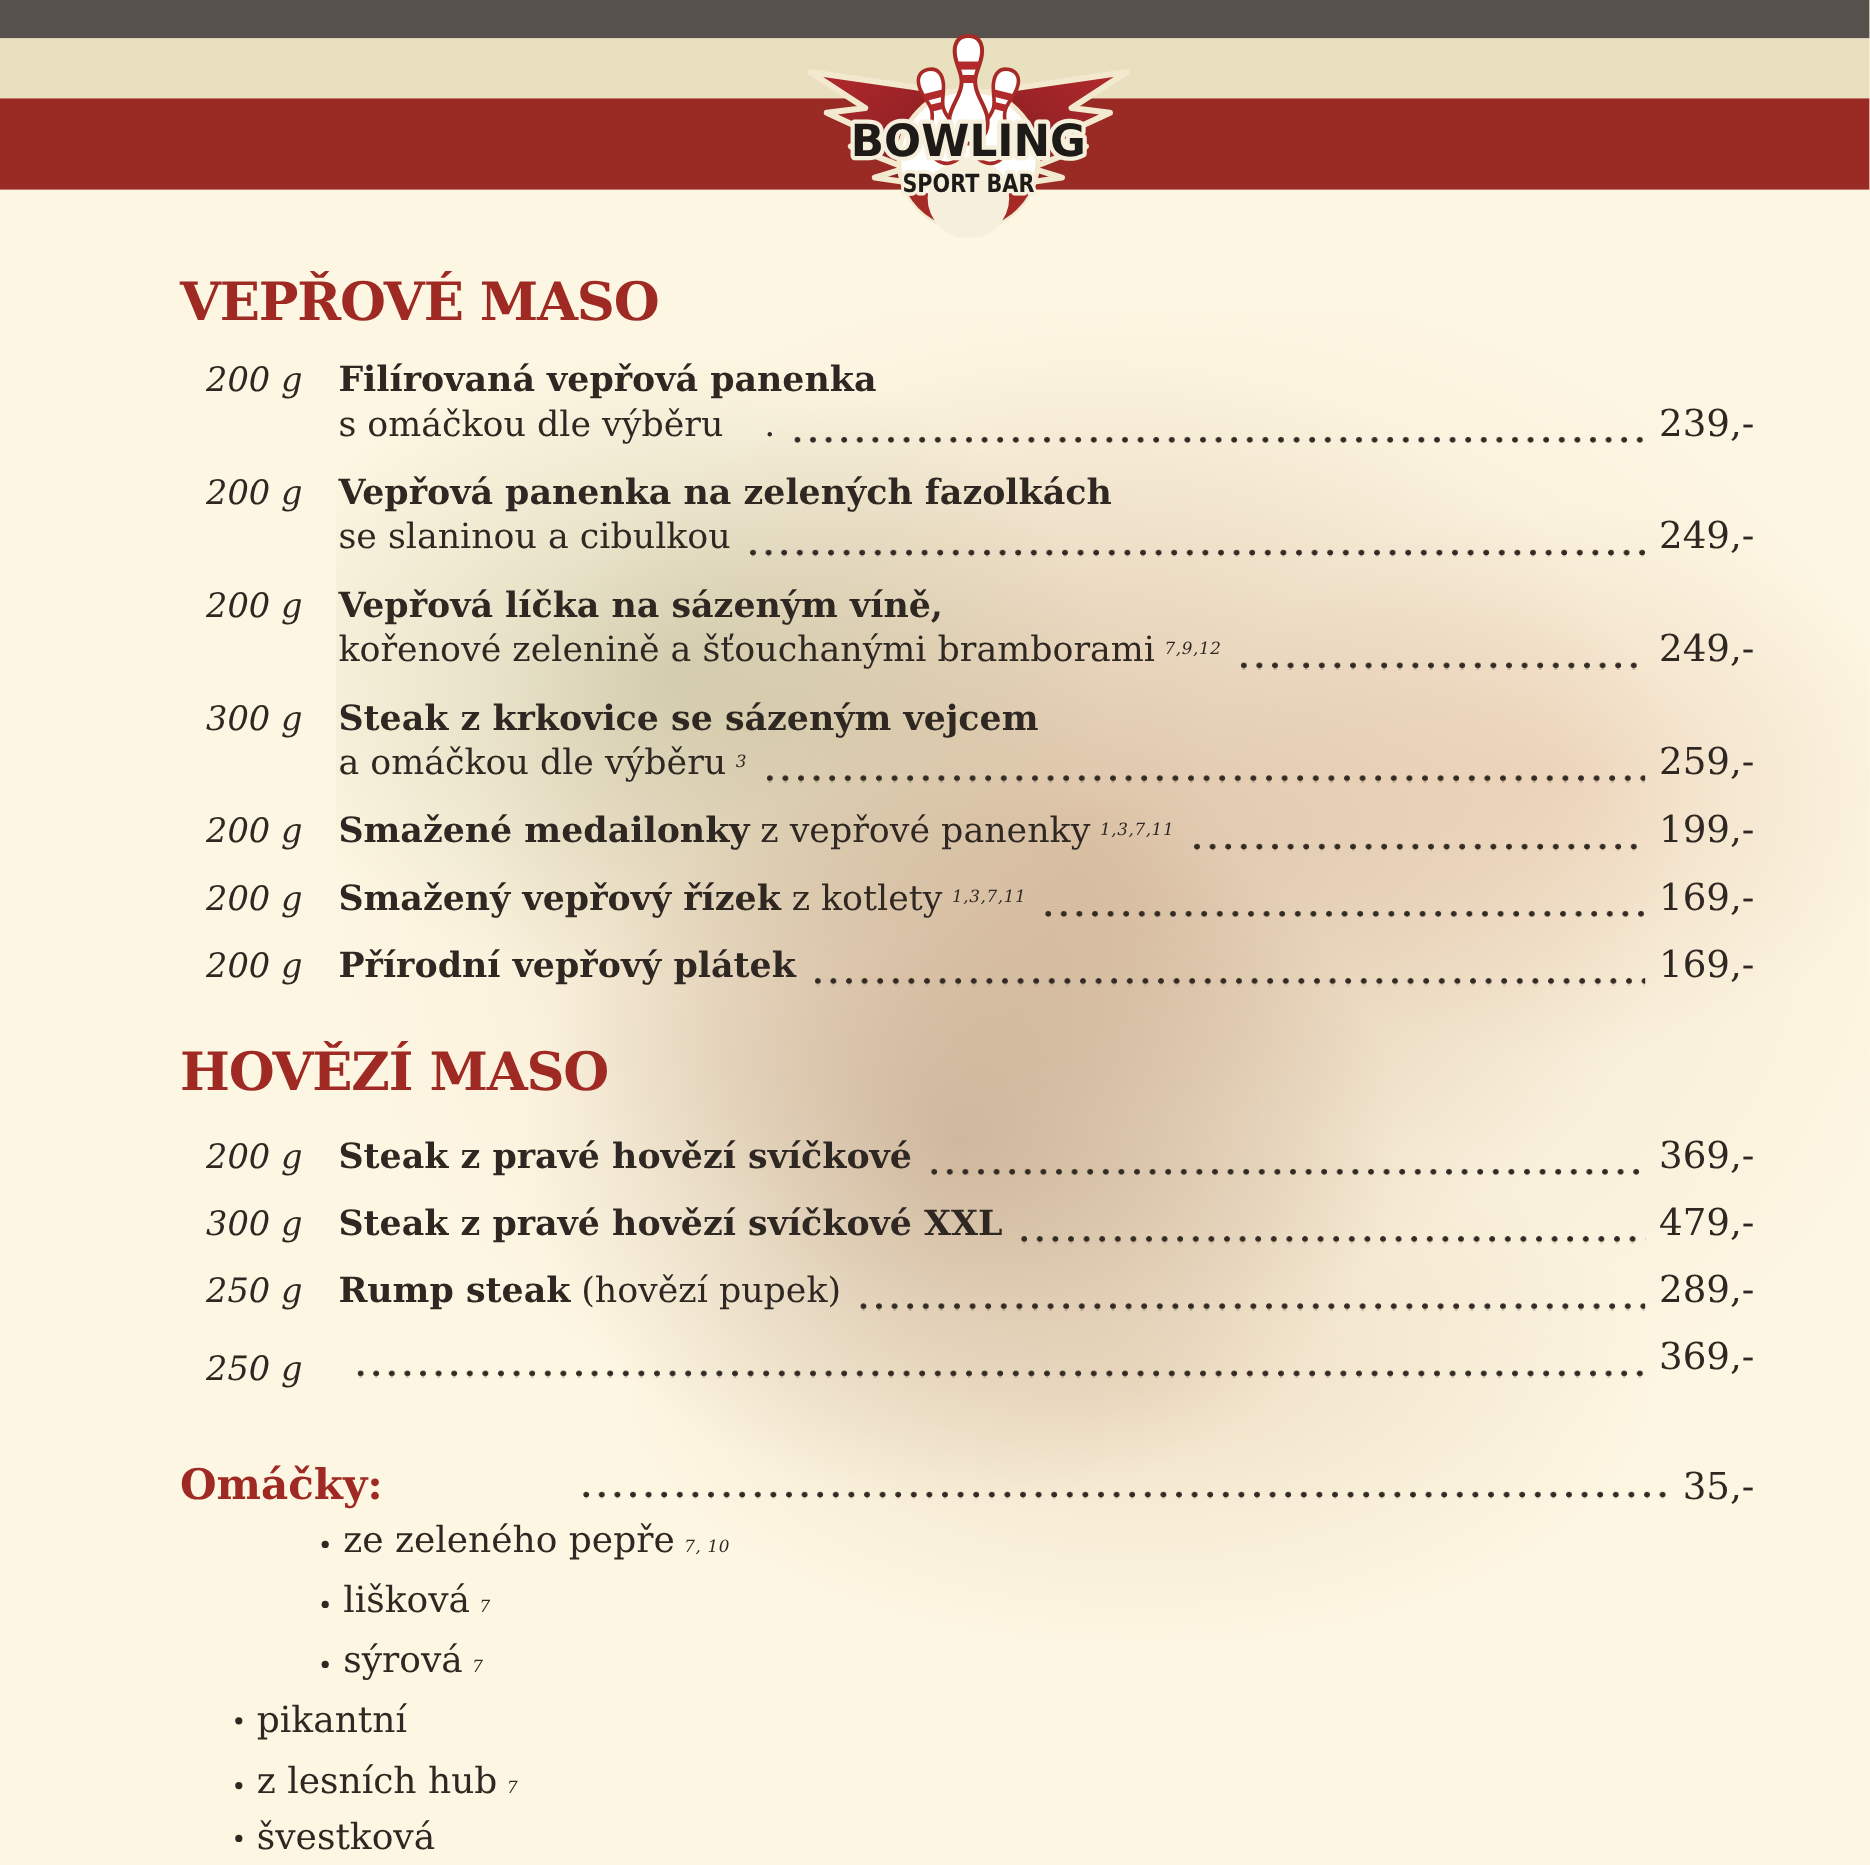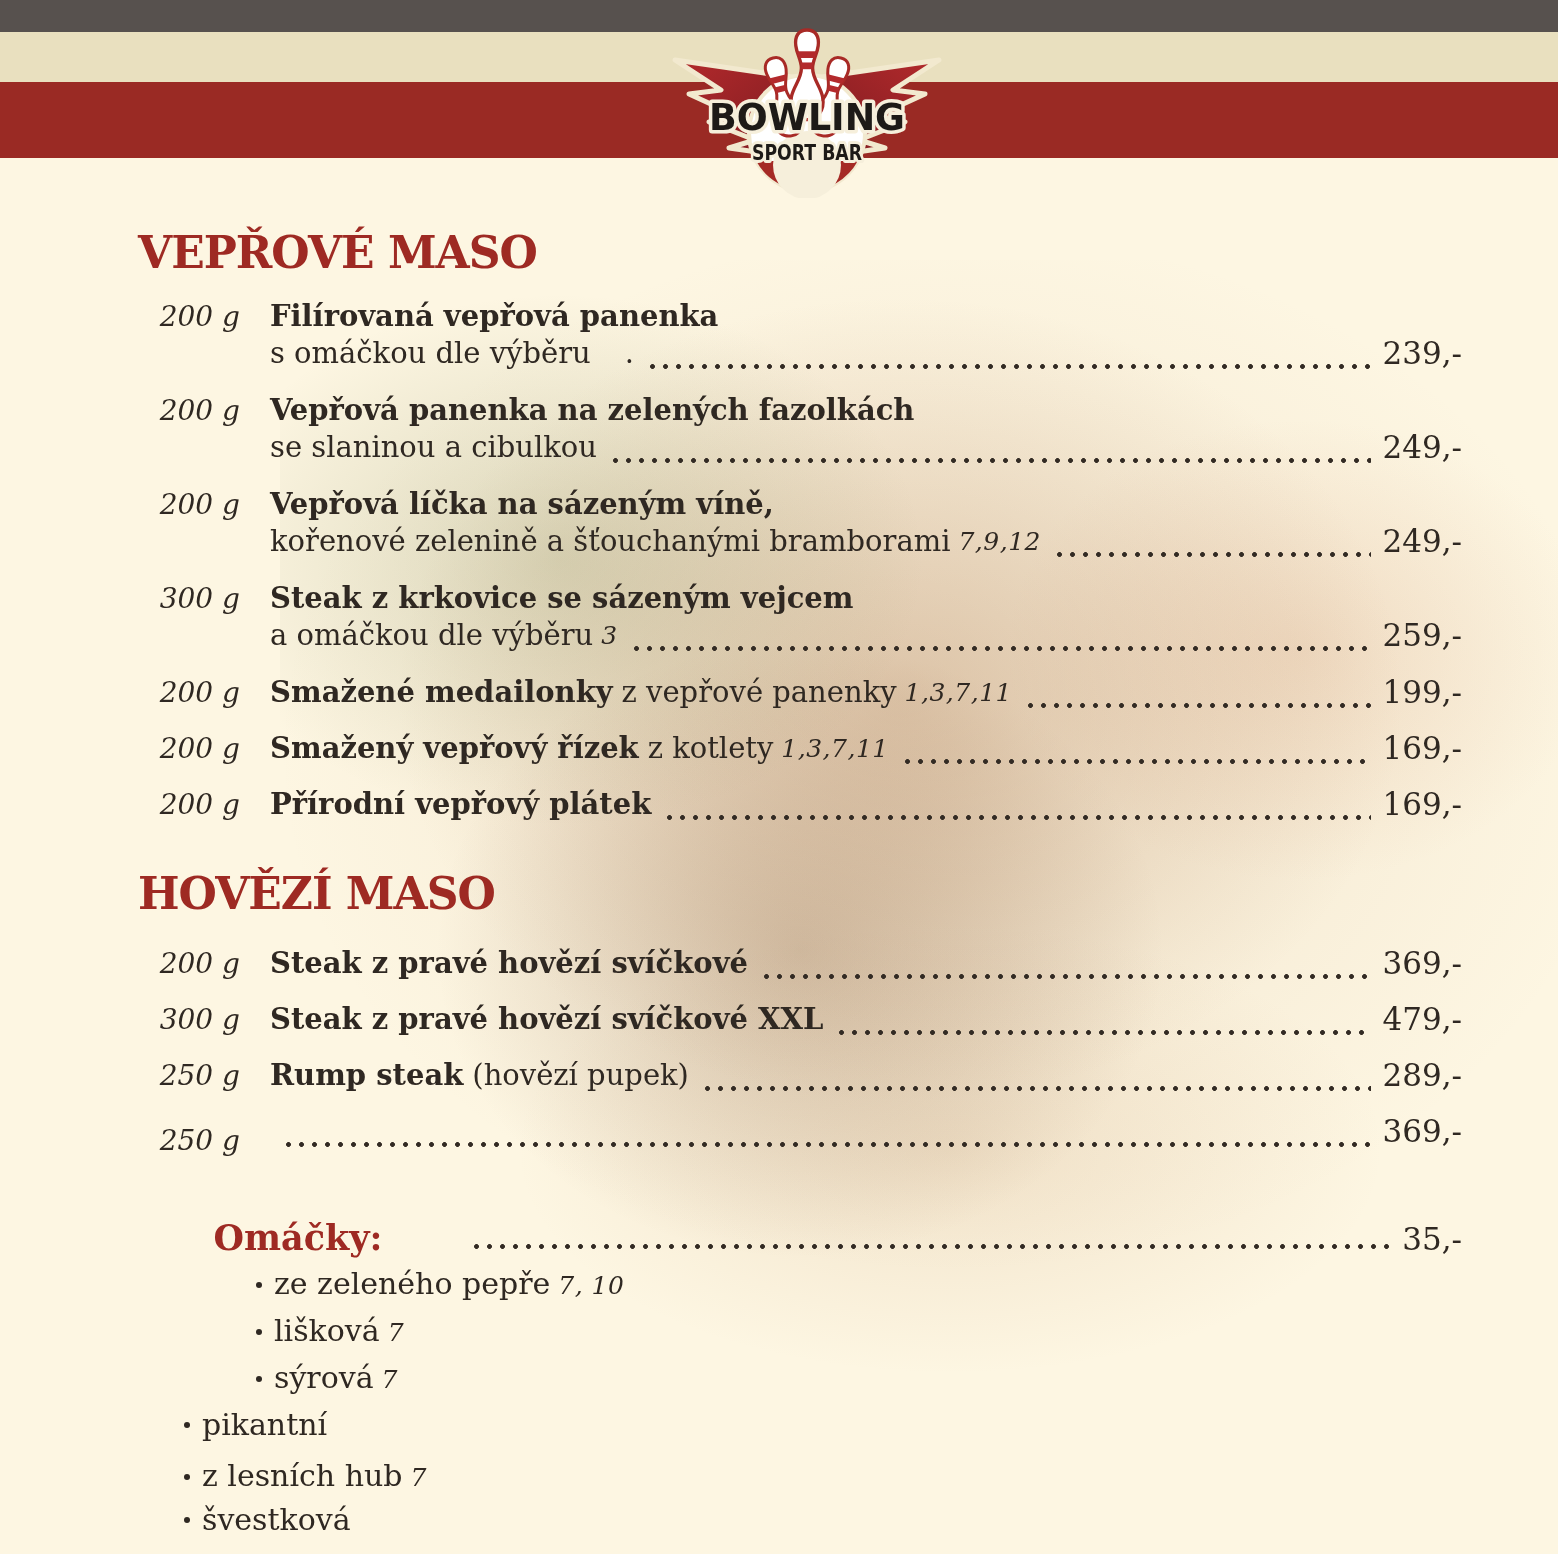--- a/index.html
+++ b/index.html
@@ -21,50 +21,50 @@
       radial-gradient(ellipse 520px 380px at 280px 300px, rgba(122,128,74,.26), rgba(122,128,74,0) 70%),
       radial-gradient(ellipse 700px 560px at 620px 440px, rgba(166,113,72,.30), rgba(166,113,72,0) 72%),
       radial-gradient(ellipse 520px 440px at 520px 690px, rgba(120,78,45,.28), rgba(120,78,45,0) 70%),
       radial-gradient(ellipse 420px 330px at 1020px 390px, rgba(214,160,124,.26), rgba(214,160,124,0) 70%),
       radial-gradient(ellipse 620px 320px at 670px 890px, rgba(196,150,106,.20), rgba(196,150,106,0) 70%),
       radial-gradient(ellipse 900px 700px at 670px 490px, rgba(180,130,90,.15), rgba(180,130,90,0) 75%);
   }
   
   .logo{position:absolute;left:667px;top:26px;width:280px;height:172px;z-index:5;}
   
-  .content{position:absolute;left:138px;right:96px;top:228px;z-index:2;}
+  .content{position:absolute;left:150px;right:96px;top:228px;z-index:2;}
   h1{
     font-size:44px;line-height:50px;font-weight:bold;color:#9e2a23;
     margin:0 0 20px 0;letter-spacing:-1px;
   }
   h1.mt{margin-top:46px;margin-bottom:26px;}
   .item{display:flex;align-items:baseline;}
   .item.two{margin-bottom:20px;}
   .item.one{margin-bottom:19px;}
   .w{
     flex:0 0 102px;width:102px;text-align:right;margin-right:30px;
     font-style:italic;font-size:28px;line-height:37px;white-space:nowrap;
   }
   .ib{flex:1 1 auto;min-width:0;}
   .l1{font-size:29px;line-height:37px;}
   .l2{display:flex;align-items:flex-end;font-size:29px;line-height:37px;}
   .nm{font-weight:bold;}
   .rest:not(:empty){margin-left:9px;}
-  .alg{font-size:25px;font-style:italic;letter-spacing:.5px;}
+  .alg{font-size:14px;font-style:italic;letter-spacing:.5px;}
   .alg:not(:empty){margin-left:8px;}
   .stray:not(:empty){margin-left:34px;}
   .leader{
     flex:1 1 auto;min-width:40px;height:6px;margin:0 12px 2px 16px;
     background-image:radial-gradient(circle at 2.5px 2.5px, #332b24 2.1px, rgba(0,0,0,0) 2.7px);
     background-size:13px 6px;background-repeat:repeat-x;background-position:left bottom;
   }
   .price{font-size:31px;white-space:nowrap;}
   
   .sauces{margin-top:58px;}
-  .srow{display:flex;align-items:baseline;text-align:center;}
+  .srow{display:flex;align-items:baseline;}
   .slabel{
     flex:0 0 320px;width:320px;font-weight:bold;color:#9e2a23;
     font-size:35px;line-height:42px;
   }
   .scols{display:flex;margin-top:8px;flex-direction:column;}
   ul.slist{list-style:none;margin:0;padding:0;font-size:30px;line-height:34px;}
   ul.sl1{margin-left:118px;width:372px;}
   ul.sl2{margin-left:46px;}
   ul.slist li{display:flex;align-items:baseline;}
   ul.sl1 li{margin-bottom:11px;}

